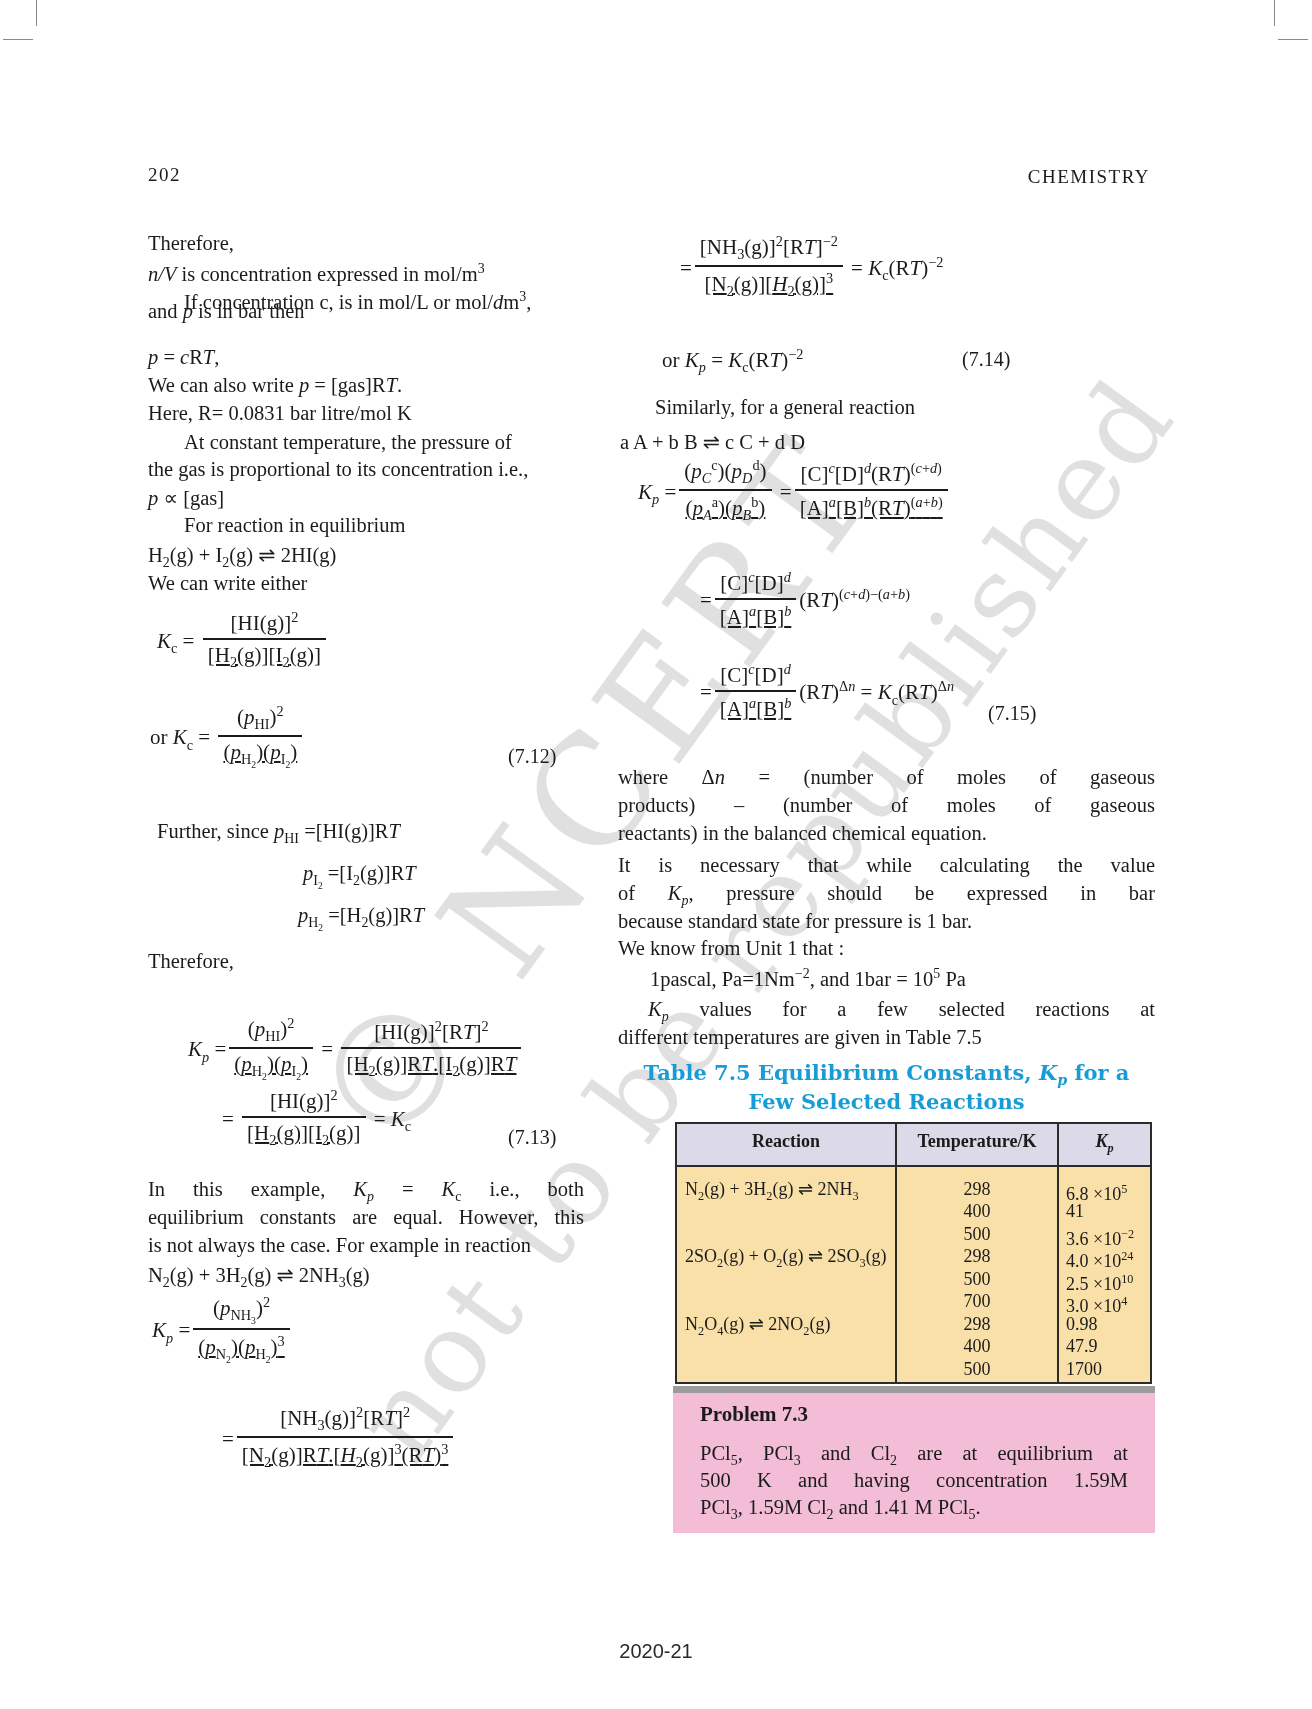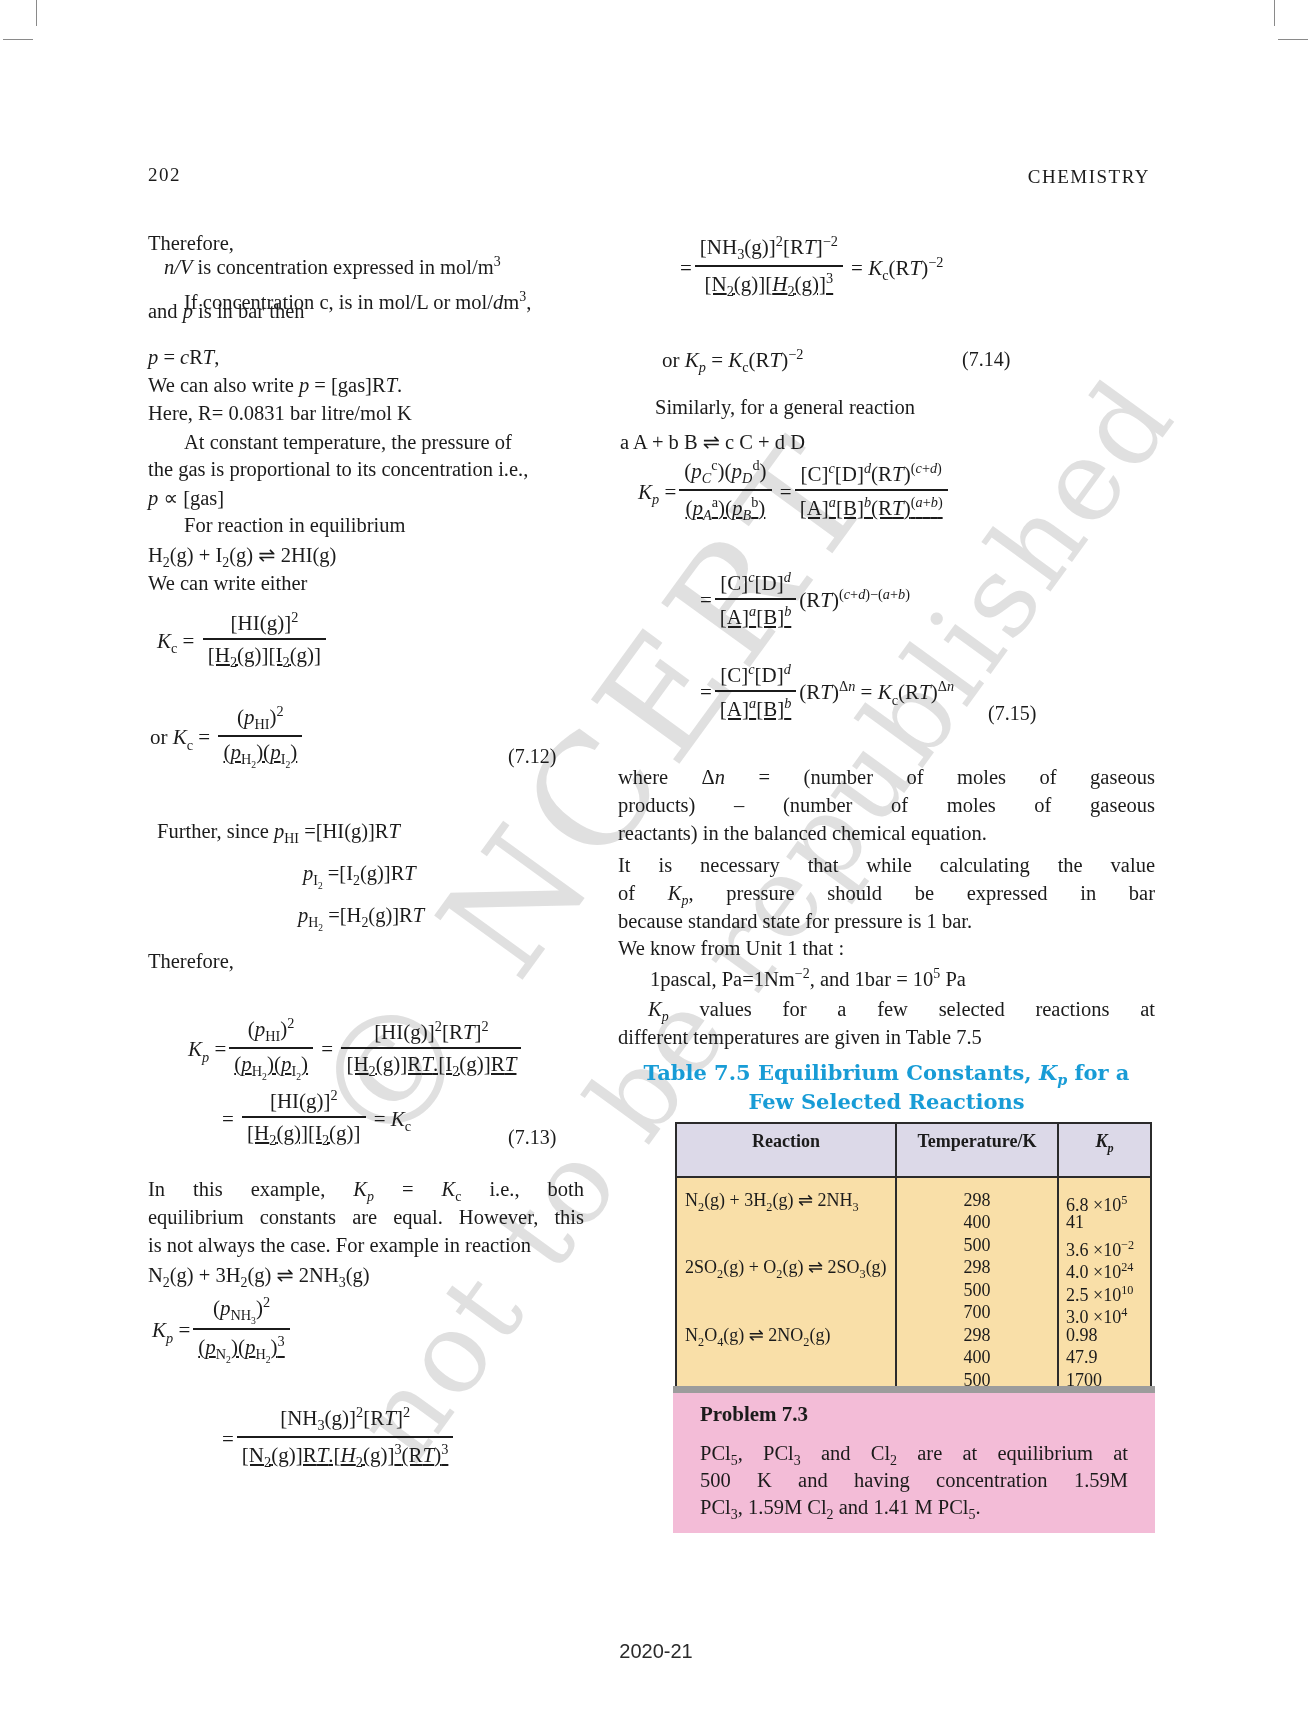--- a/index.html
+++ b/index.html
@@ -22,21 +22,21 @@
   .watermark{position:absolute;left:100px;top:280px;width:1140px;height:1140px;
     display:flex;flex-direction:column;align-items:center;justify-content:center;
     transform:rotate(-54deg);color:#9a9a9a;opacity:0.30;pointer-events:none;
     font-family:"DejaVu Serif", serif;}
   .wm1{font-size:150px;letter-spacing:10px;}
   .wm2{font-size:112px;letter-spacing:4px;margin-top:60px;white-space:nowrap;}
   .tbl-title{position:absolute;width:537px;text-align:center;font-weight:bold;font-size:21px;
     color:var(--title_blue);font-family:"DejaVu Serif", serif;}
   .tbl{position:absolute;left:675px;top:1122px;width:473px;border:2px solid #2b2b2b;}
   .tbl-head{display:flex;background:var(--th_bg);border-bottom:2px solid #2b2b2b;}
-  .th{font-weight:bold;font-size:18px;text-align:center;padding:7px 0 20px;}
+  .th{font-weight:bold;font-size:18px;text-align:center;padding:7px 0 9px;}
   .c1{width:218px;border-right:2px solid #2b2b2b;}
   .c2{width:160px;border-right:2px solid #2b2b2b;}
   .c3{width:91px;}
   .tbl-body{display:flex;background:var(--tb_bg);}
   .tcol{padding:6px 0 7px;}
   .trow-line{height:22.5px;font-size:18px;line-height:32px;}
   .rxn .trow-line{padding-left:8px;}
   .tmp .trow-line{text-align:center;}
   .kpv .trow-line{padding-left:7px;}
   .graybar{position:absolute;left:673px;top:1386px;width:482px;height:7px;background:var(--bar);}
@@ -58,21 +58,21 @@
 
   <div class="watermark">
     <div class="wm1">© NCERT</div>
     <div class="wm2">not to be republished</div>
   </div>
 
   <div class="runhead" style="left:148px;top:164px;">202</div>
   <div class="runhead" style="right:162px;top:166px;">CHEMISTRY</div>
 
   <div class="line" style="left:148px;top:232px;">Therefore,</div>
-  <div class="line" style="left:148px;top:254px;margin-left:16px;"><i>n/V</i> is concentration expressed  in mol/m<sup>3</sup></div>
+  <div class="line" style="left:148px;top:261px;"><i>n/V</i> is concentration expressed  in mol/m<sup>3</sup></div>
   <div class="line" style="left:184px;top:289px;">If concentration c, is in mol/L or mol/<i>d</i>m<sup>3</sup>,</div>
   <div class="line" style="left:148px;top:300px;">and <i>p</i> is in bar then</div>
   <div class="line" style="left:148px;top:346px;"><i>p</i> = <i>c</i>R<i>T</i>,</div>
   <div class="line" style="left:148px;top:374px;">We can also write <i>p</i> = [gas]R<i>T</i>.</div>
   <div class="line" style="left:148px;top:402px;">Here, R= 0.0831 bar litre/mol K</div>
   <div class="line" style="left:184px;top:431px;">At constant temperature, the pressure of</div>
   <div class="line" style="left:148px;top:458px;">the gas is proportional to its concentration i.e.,</div>
   <div class="line" style="left:148px;top:486px;"><i>p</i> ∝ [gas]</div>
   <div class="line" style="left:184px;top:514px;">For reaction in equilibrium</div>
   <div class="line" style="left:148px;top:543px;">H<sub>2</sub>(g) +  I<sub>2</sub>(g)  ⇌  2HI(g)</div>

